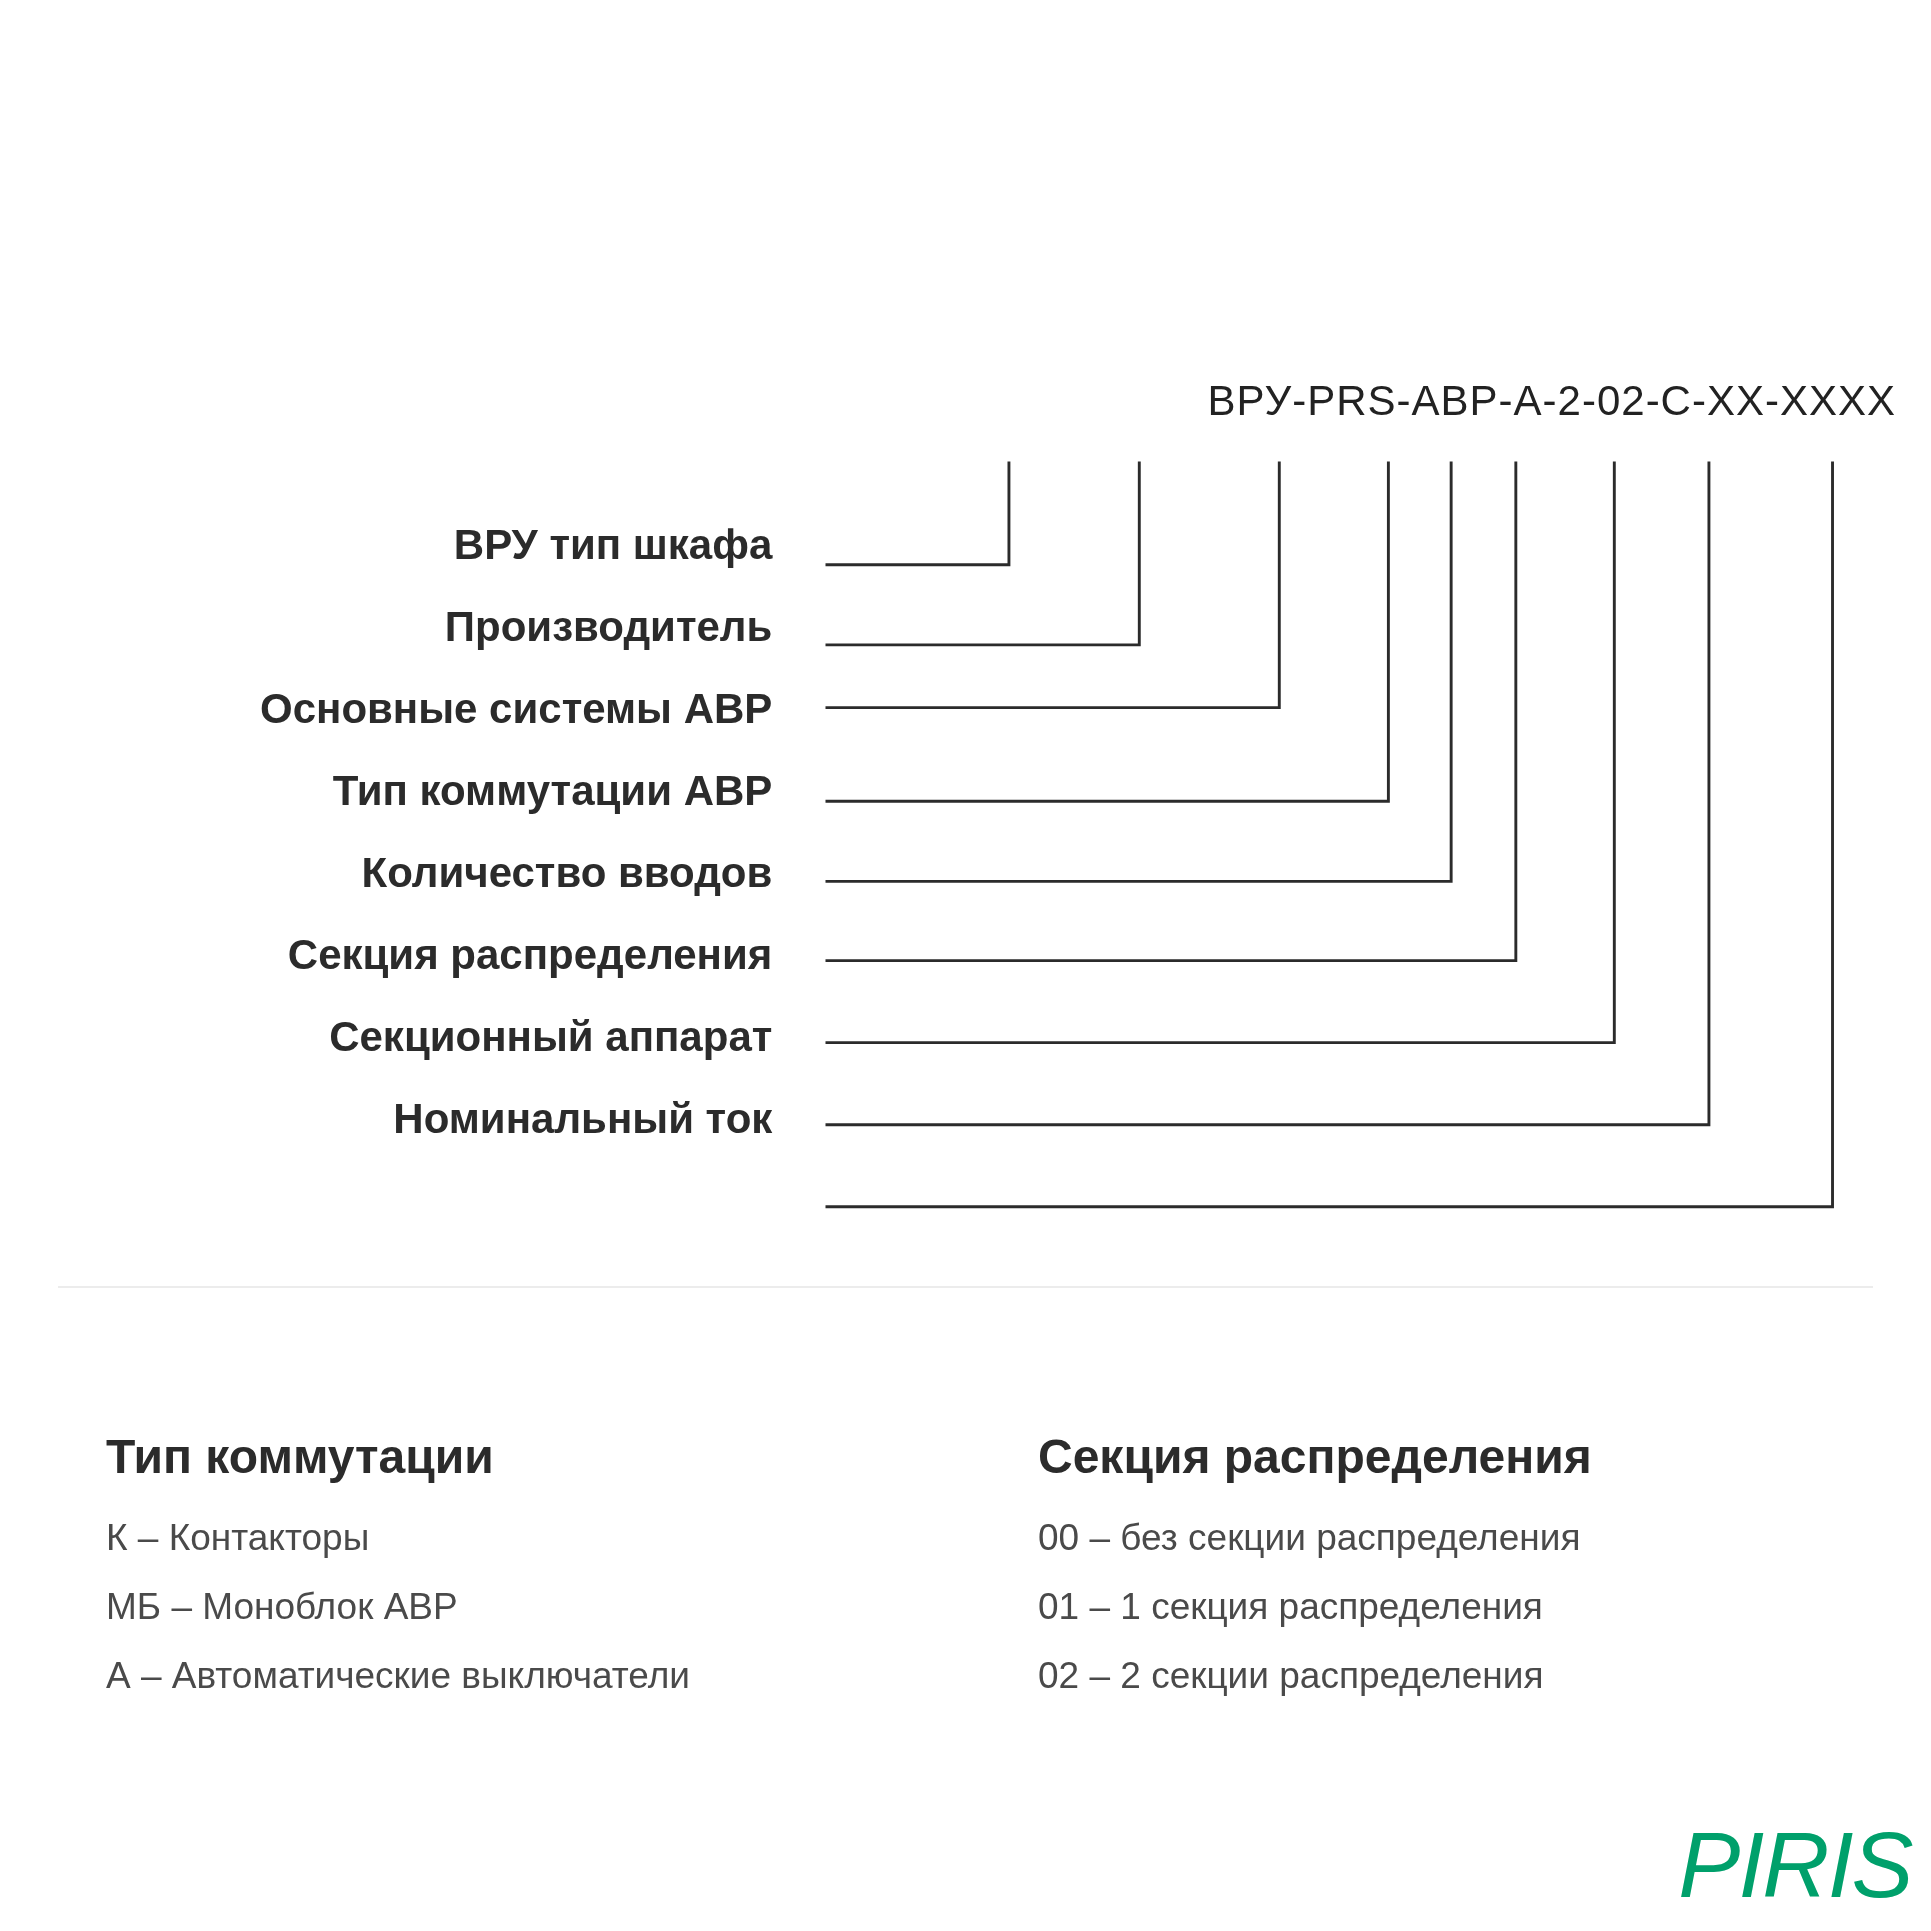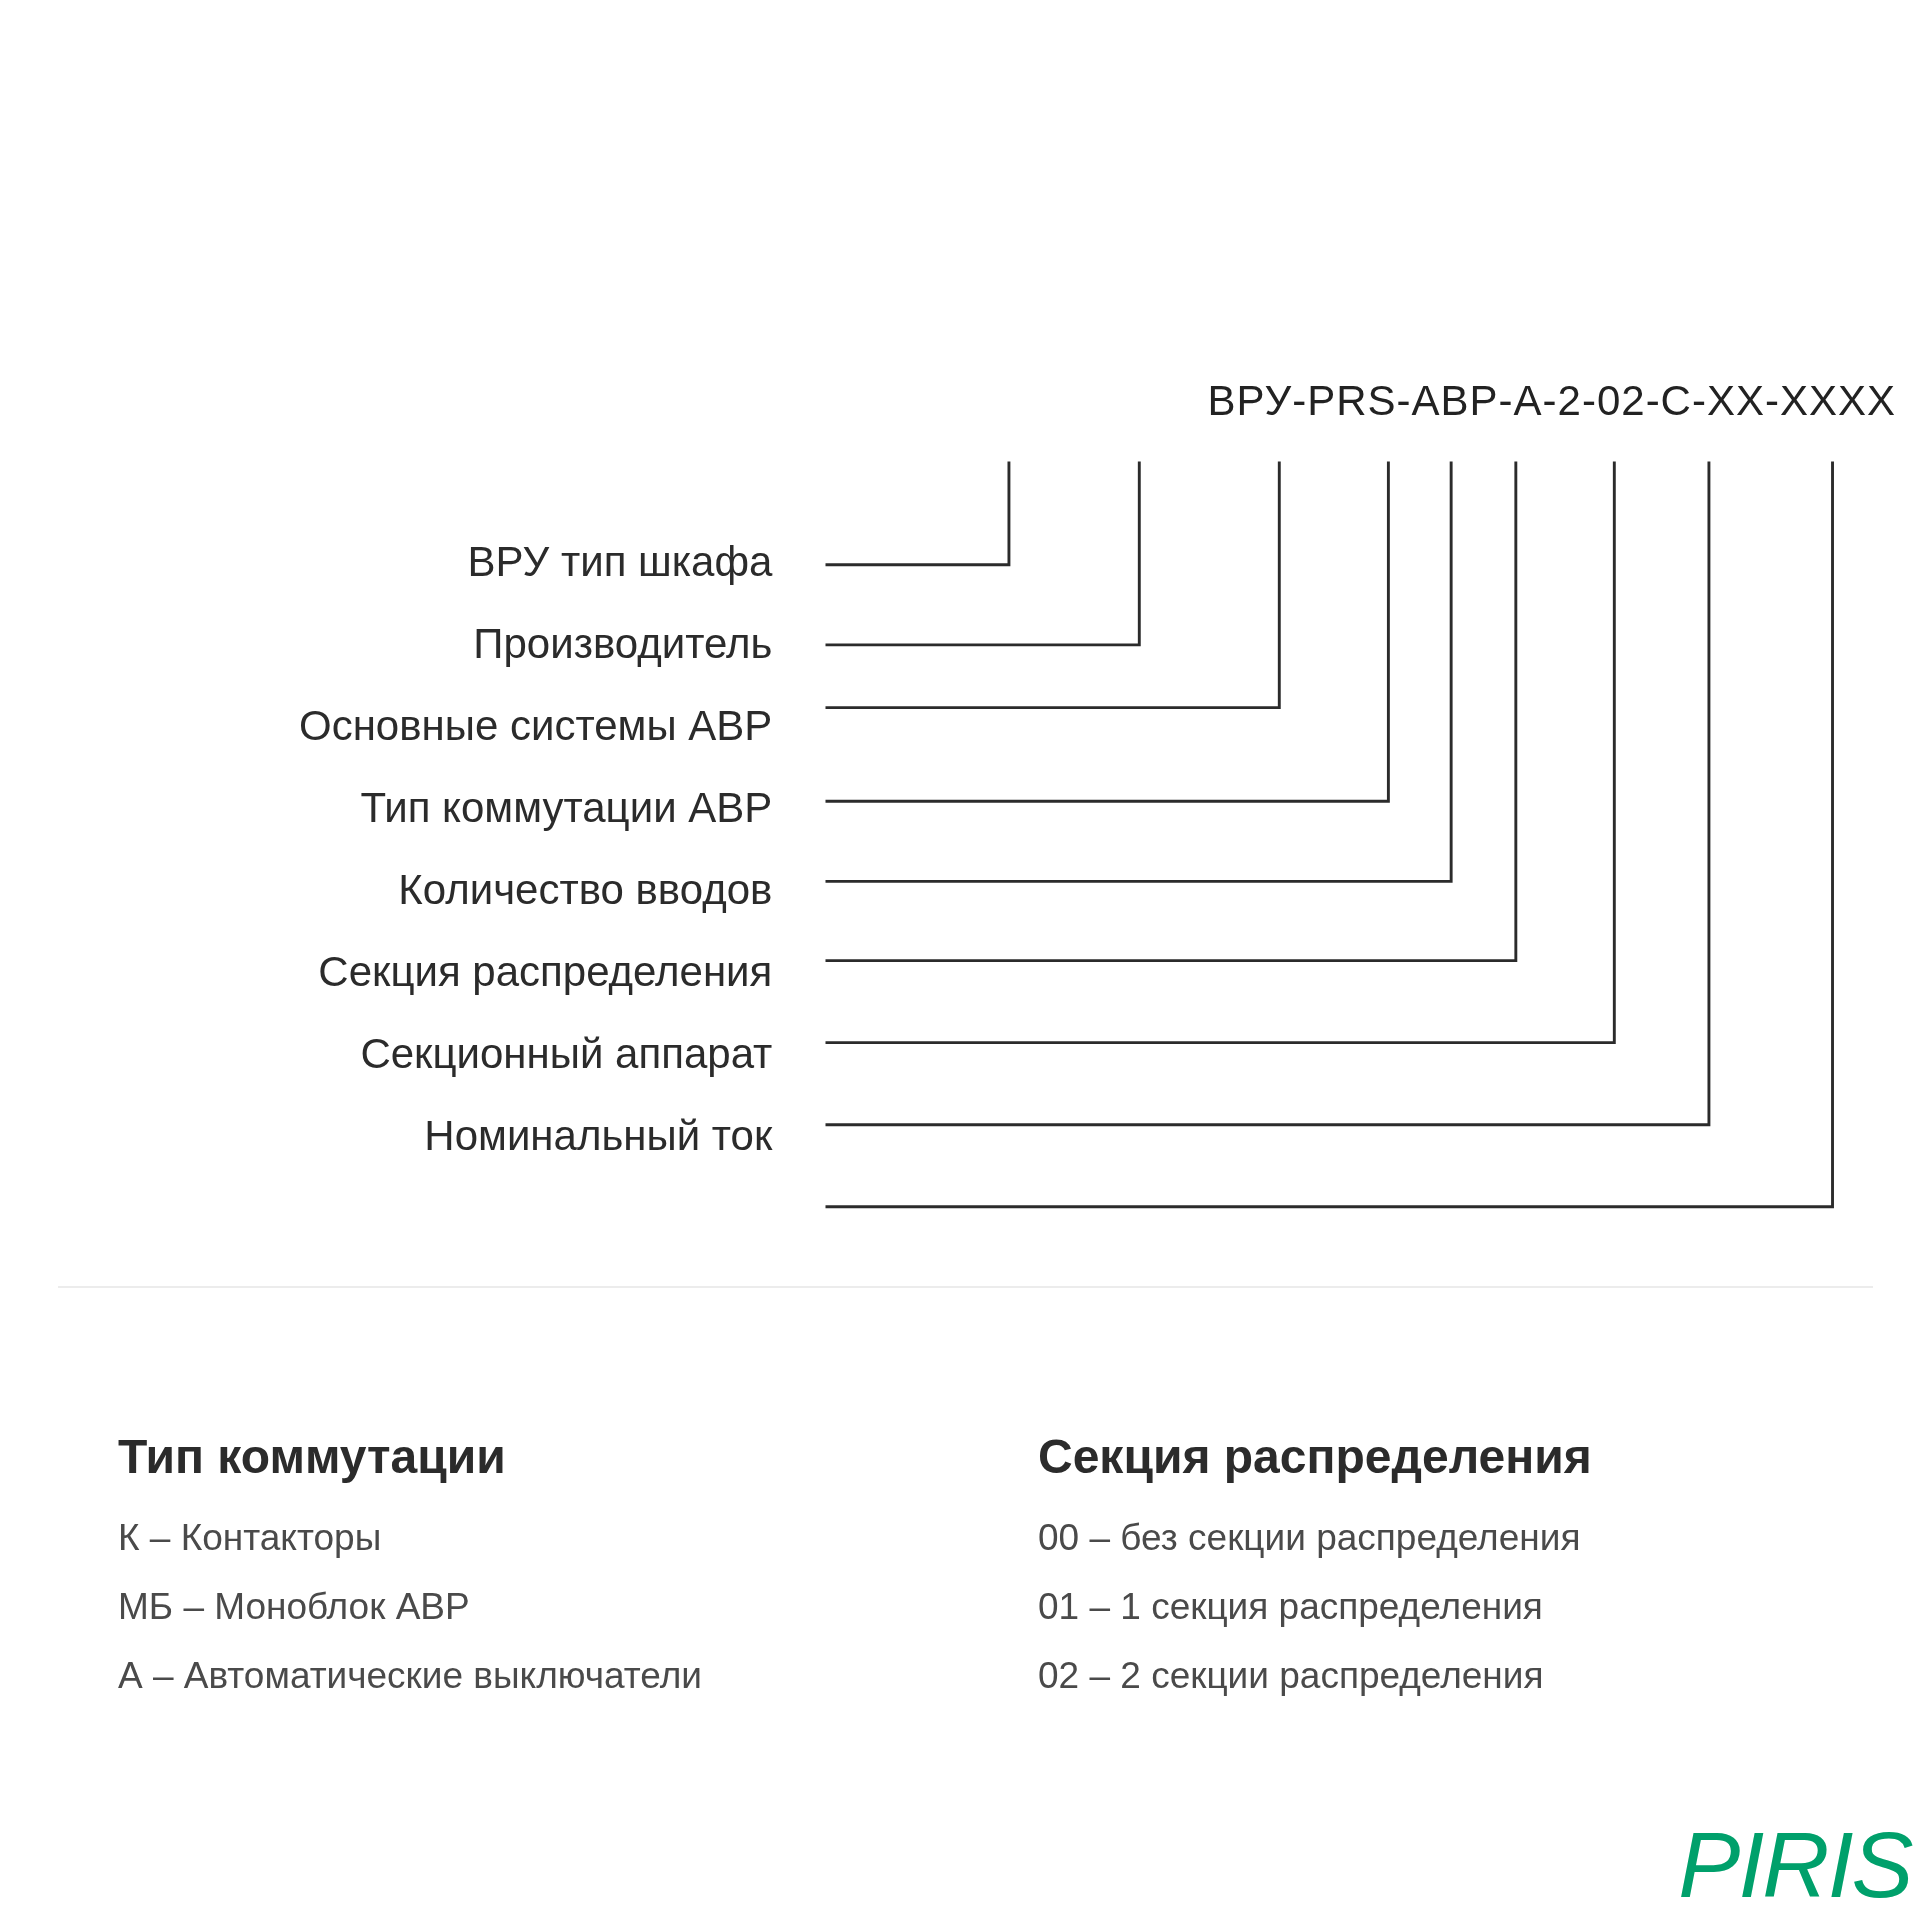--- a/index.html
+++ b/index.html
@@ -39,24 +39,25 @@
   }
   .legend-labels {
     position: absolute;
     left: 0;
     top: 521px;
     width: 782px;
   }
   .legend-row {
     height: 82px;
     display: flex;
-    align-items: center;
+    align-items: flex-start;
     justify-content: flex-end;
     padding-right: 9.7px;
     box-sizing: border-box;
+    font-weight: bold;
   }
   .legend-row span {
     font-size: 42px;
     color: #2b2b2b;
     white-space: nowrap;
   }
   .footnote {
     position: absolute;
     left: 0;
     top: 1226px;
@@ -89,21 +90,21 @@
     position: absolute;
     top: 1429px;
     left: 0;
     width: 1931px;
     height: 386px;
   }
   .col {
     position: absolute;
     top: 0;
   }
-  .col.left { left: 106px; margin-left: 12px; }
+  .col.left { left: 106px; }
   .col.right { left: 1038px; }
   .col h2 {
     margin: 0 0 33px 0;
     font-size: 48px;
     font-weight: bold;
     color: #2b2b2b;
     white-space: nowrap;
   }
   .col .item {
     font-size: 37px;

